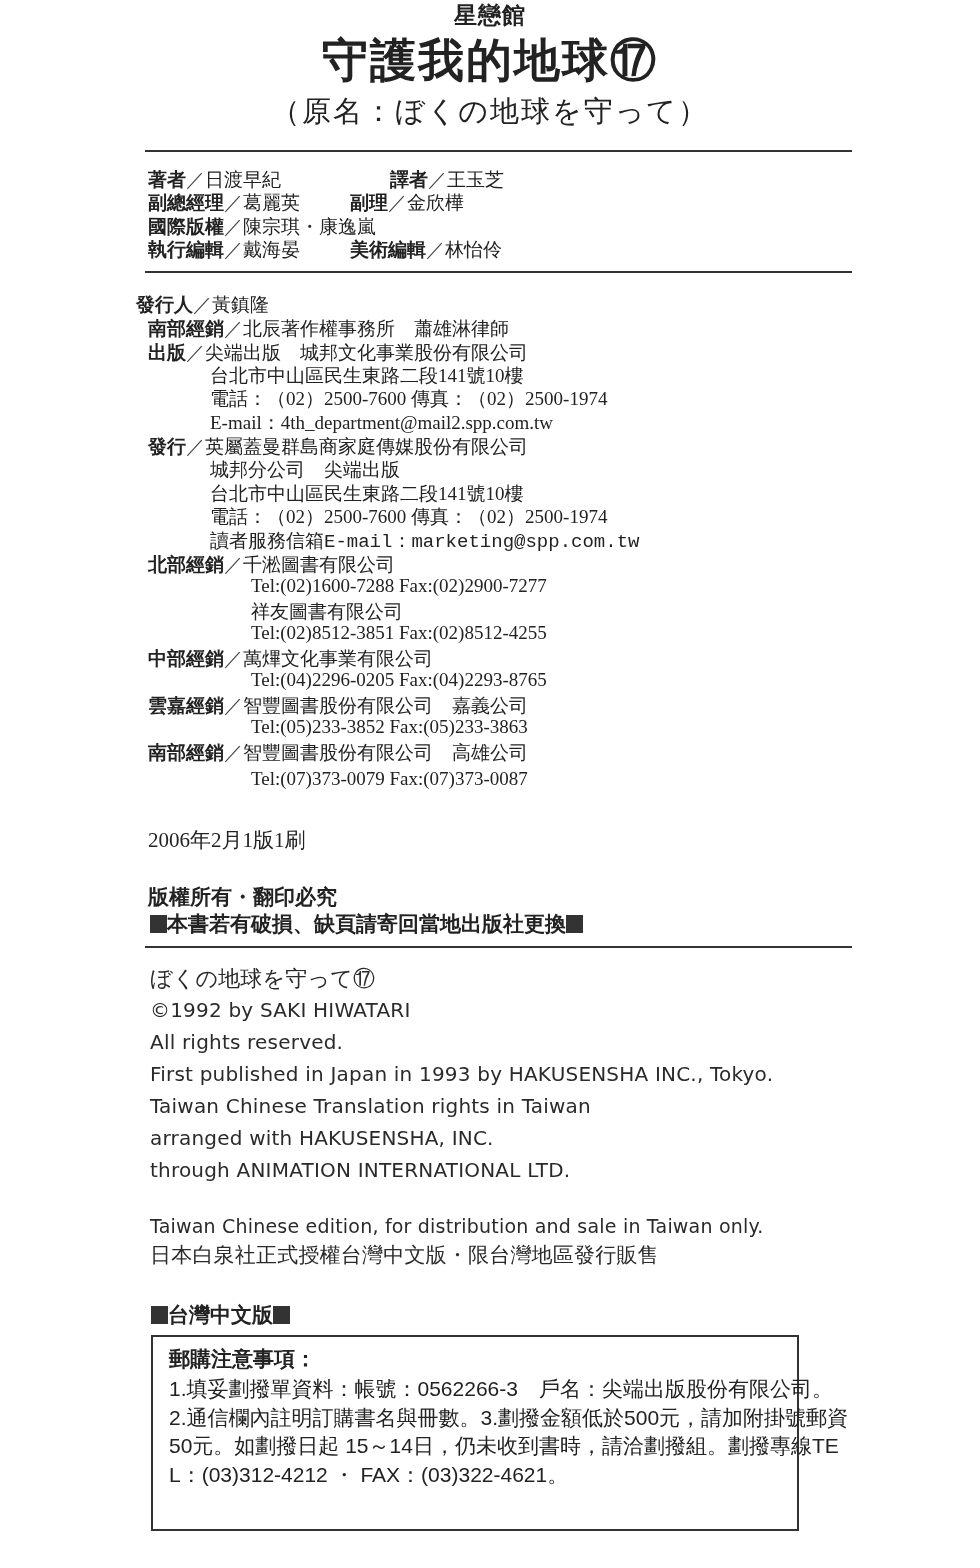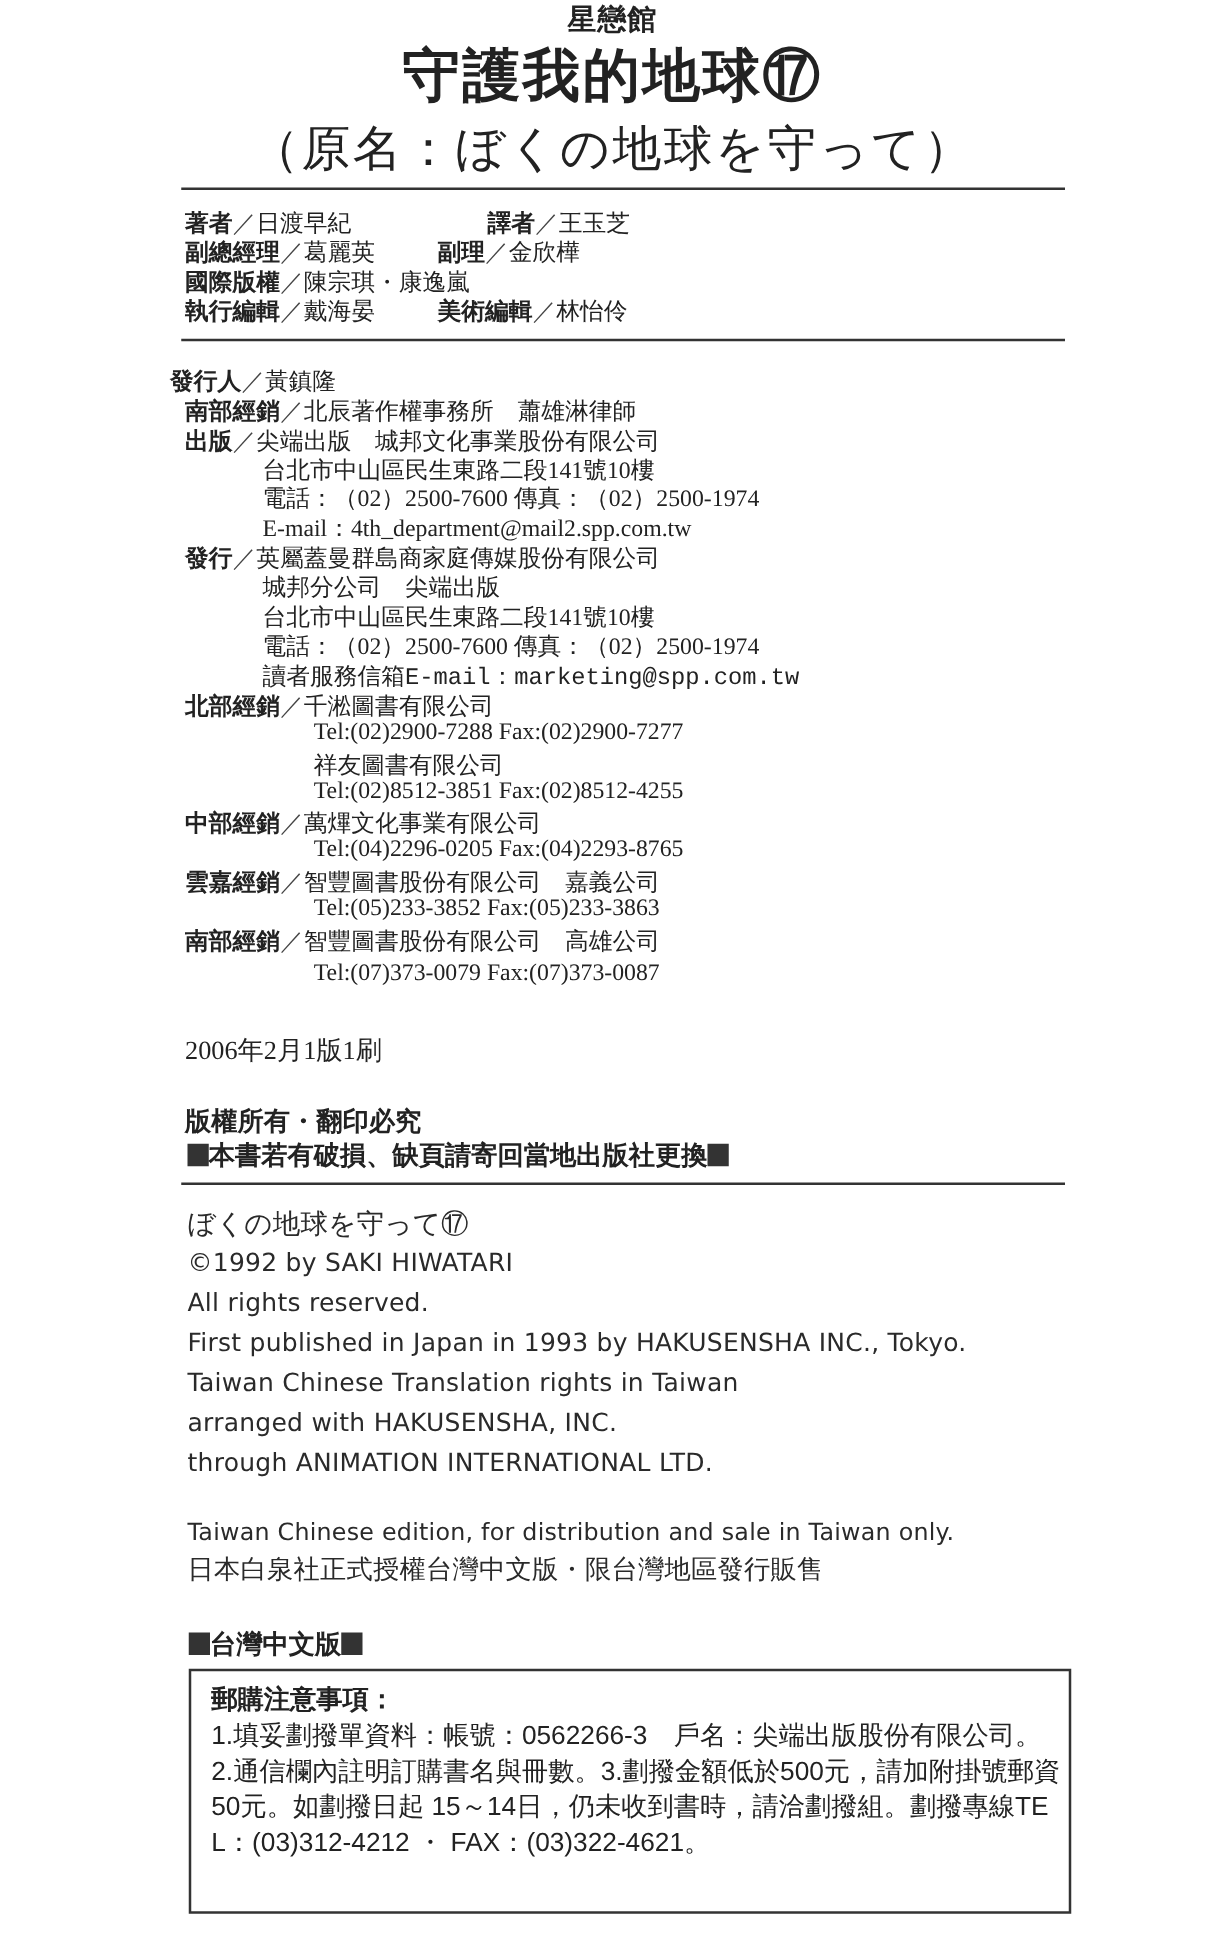--- a/index.html
+++ b/index.html
@@ -6,36 +6,36 @@
   body {
     width: 980px; height: 1568px; position: relative; overflow: hidden;
     color: #222; font-family: "DejaVu Sans", sans-serif;
   }
   .abs { position: absolute; white-space: nowrap; }
   .center { left: 0; width: 980px; text-align: center; }
   .rule { position: absolute; left: 145px; width: 707px; height: 2px; background: #333; }
 
   .imprint { top: 0px; font-size: 23px; font-weight: bold; letter-spacing: 1px; }
   .title { top: 30px; font-size: 46px; font-weight: bold; letter-spacing: 2px; }
-  .orig { top: 92px; font-size: 39px; letter-spacing: 2px; }
+  .orig { top: 92px; font-size: 29px; letter-spacing: 2px; }
 
   .credit { font-size: 19px; line-height: 23.5px; }
   .lbl { font-weight: bold; }
   .slash { color: #444; }
   .serif { font-family: "Liberation Serif", "DejaVu Serif", serif; }
 
   .pubrow { font-size: 19px; }
   .edition { font-size: 21px; }
   .bold19 { font-size: 21px; font-weight: bold; }
   .sqr { display: inline-block; width: 17px; height: 18px; background: #333; vertical-align: -2px; }
 
   .en { font-family: "DejaVu Sans", sans-serif; font-size: 20px; letter-spacing: 0.2px; color: #2a2a2a; }
 
   .box {
-    position: absolute; left: 151px; top: 1335px; width: 706px; height: 196px;
+    position: absolute; left: 151px; top: 1335px; width: 648px; height: 196px;
     border: 2px solid #333; box-sizing: border-box;
   }
   .box-head { position: absolute; left: 16px; top: 8px; font-size: 21px; font-weight: bold; }
   .box-body {
     position: absolute; left: 16px; top: 38px; width: 680px;
     font-size: 21px; line-height: 28.5px; white-space: normal; word-break: break-all;
     font-family: "Liberation Sans", sans-serif;
   }
 </style>
 </head>
@@ -88,21 +88,21 @@
   <span class="lbl">發行</span><span class="slash">／</span><span class="serif">英屬蓋曼群島商家庭傳媒股份有限公司</span>
 </div>
 <div class="abs pubrow serif" style="left:210px; top:457px;">城邦分公司　尖端出版</div>
 <div class="abs pubrow serif" style="left:210px; top:481px;">台北市中山區民生東路二段141號10樓</div>
 <div class="abs pubrow serif" style="left:210px; top:504px;">電話：（02）2500-7600 傳真：（02）2500-1974</div>
 <div class="abs pubrow serif" style="left:210px; top:528px;font-family:Liberation Mono, monospace;">讀者服務信箱E-mail：marketing@spp.com.tw</div>
 
 <div class="abs pubrow" style="left:148px; top:552px;">
   <span class="lbl">北部經銷</span><span class="slash">／</span><span class="serif">千淞圖書有限公司</span>
 </div>
-<div class="abs pubrow serif" style="left:251px; top:575px;">Tel:(02)2900-7288  Fax:(02)2900-7277</div>
+<div class="abs pubrow serif" style="left:251px; top:575px;">Tel:(02)1600-7288  Fax:(02)2900-7277</div>
 <div class="abs pubrow serif" style="left:251px; top:599px;">祥友圖書有限公司</div>
 <div class="abs pubrow serif" style="left:251px; top:622px;">Tel:(02)8512-3851  Fax:(02)8512-4255</div>
 
 <div class="abs pubrow" style="left:148px; top:646px;">
   <span class="lbl">中部經銷</span><span class="slash">／</span><span class="serif">萬熚文化事業有限公司</span>
 </div>
 <div class="abs pubrow serif" style="left:251px; top:669px;">Tel:(04)2296-0205  Fax:(04)2293-8765</div>
 
 <div class="abs pubrow" style="left:148px; top:693px;">
   <span class="lbl">雲嘉經銷</span><span class="slash">／</span><span class="serif">智豐圖書股份有限公司　嘉義公司</span>

